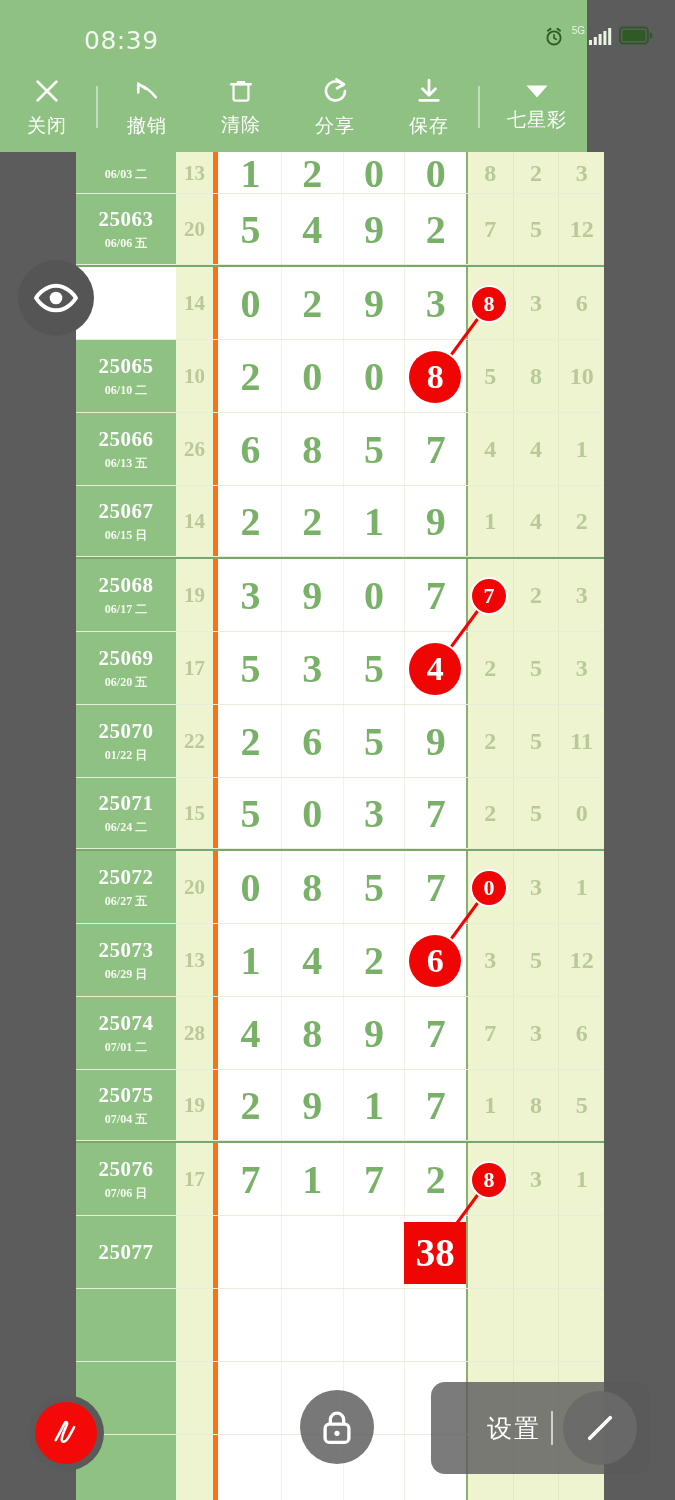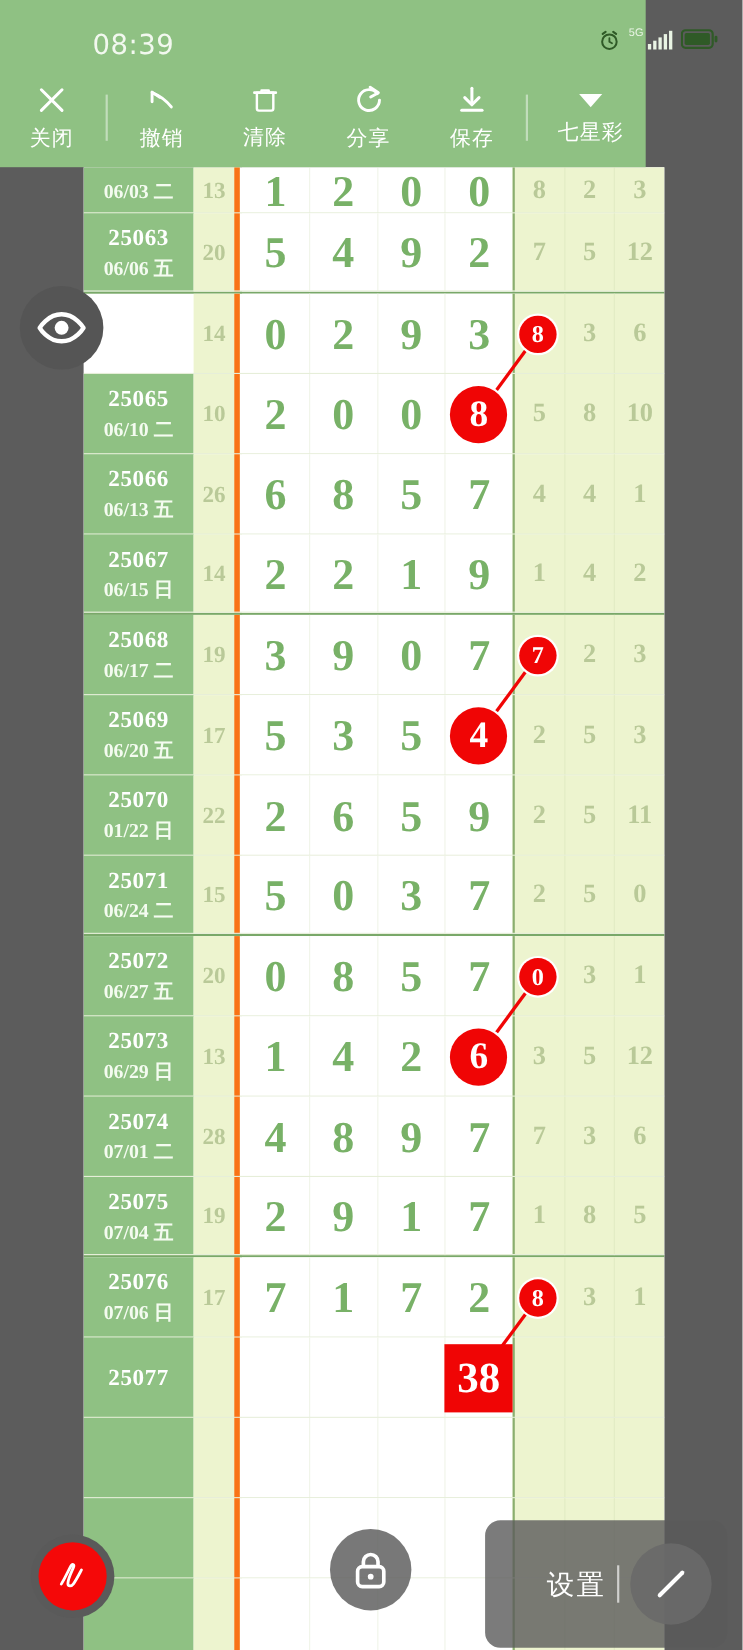--- a/index.html
+++ b/index.html
@@ -53,21 +53,21 @@
   
   .c-issue{
     position:absolute;left:0;top:0;width:100px;height:100%;
     background:#8fc183;box-sizing:border-box;
     display:flex;flex-direction:column;align-items:center;justify-content:center;
     border-bottom:1px solid #9dcb91;
   }
   .grpend .c-issue{border-bottom:none;}
   .issue-no{font-size:21px;font-weight:bold;color:#ffffff;
             font-family:"Liberation Serif","DejaVu Serif",serif;letter-spacing:.5px;}
-  .issue-dt{font-size:18px;font-weight:bold;color:#f4fbf0;margin-top:3px;
+  .issue-dt{font-size:12px;font-weight:bold;color:#f4fbf0;margin-top:3px;
             font-family:"Liberation Serif","DejaVu Serif",serif;}
   .c-sum{
     position:absolute;left:100px;top:0;width:42px;height:100%;
     background:#edf4cf;box-sizing:border-box;
     display:flex;align-items:center;justify-content:center;
     font-size:21px;color:#b9c998;
     font-family:"Liberation Serif","DejaVu Serif",serif;font-weight:bold;
     border-right:5px solid #f97316;
   }
   .c-main{
@@ -125,21 +125,21 @@
     position:absolute;left:28px;top:1395px;width:76px;height:76px;border-radius:50%;
     background:#5a5a5a;display:flex;align-items:center;justify-content:center;z-index:60;
   }
   #pen-inner{width:62px;height:62px;border-radius:50%;background:#f50808;
              display:flex;align-items:center;justify-content:center;}
   #lock-btn{
     position:absolute;left:300px;top:1390px;width:74px;height:74px;border-radius:50%;
     background:rgba(90,90,90,.82);display:flex;align-items:center;justify-content:center;z-index:60;
   }
   #settings-bar{
-    position:absolute;right:14px;top:1382px;height:116px;min-width:220px;
+    position:absolute;right:24px;top:1382px;height:92px;min-width:220px;
     background:rgba(90,90,90,.80);border-radius:14px;
     display:flex;align-items:center;justify-content:flex-end;gap:10px;
     padding:0 14px 0 22px;box-sizing:border-box;z-index:60;
   }
   #settings-label{font-size:25px;color:#ffffff;letter-spacing:2px;}
   #settings-div{width:2px;height:34px;background:rgba(255,255,255,.65);}
   #line-tool{width:74px;height:74px;border-radius:50%;background:rgba(105,105,105,.9);
              display:flex;align-items:center;justify-content:center;}
 </style>
 </head>

